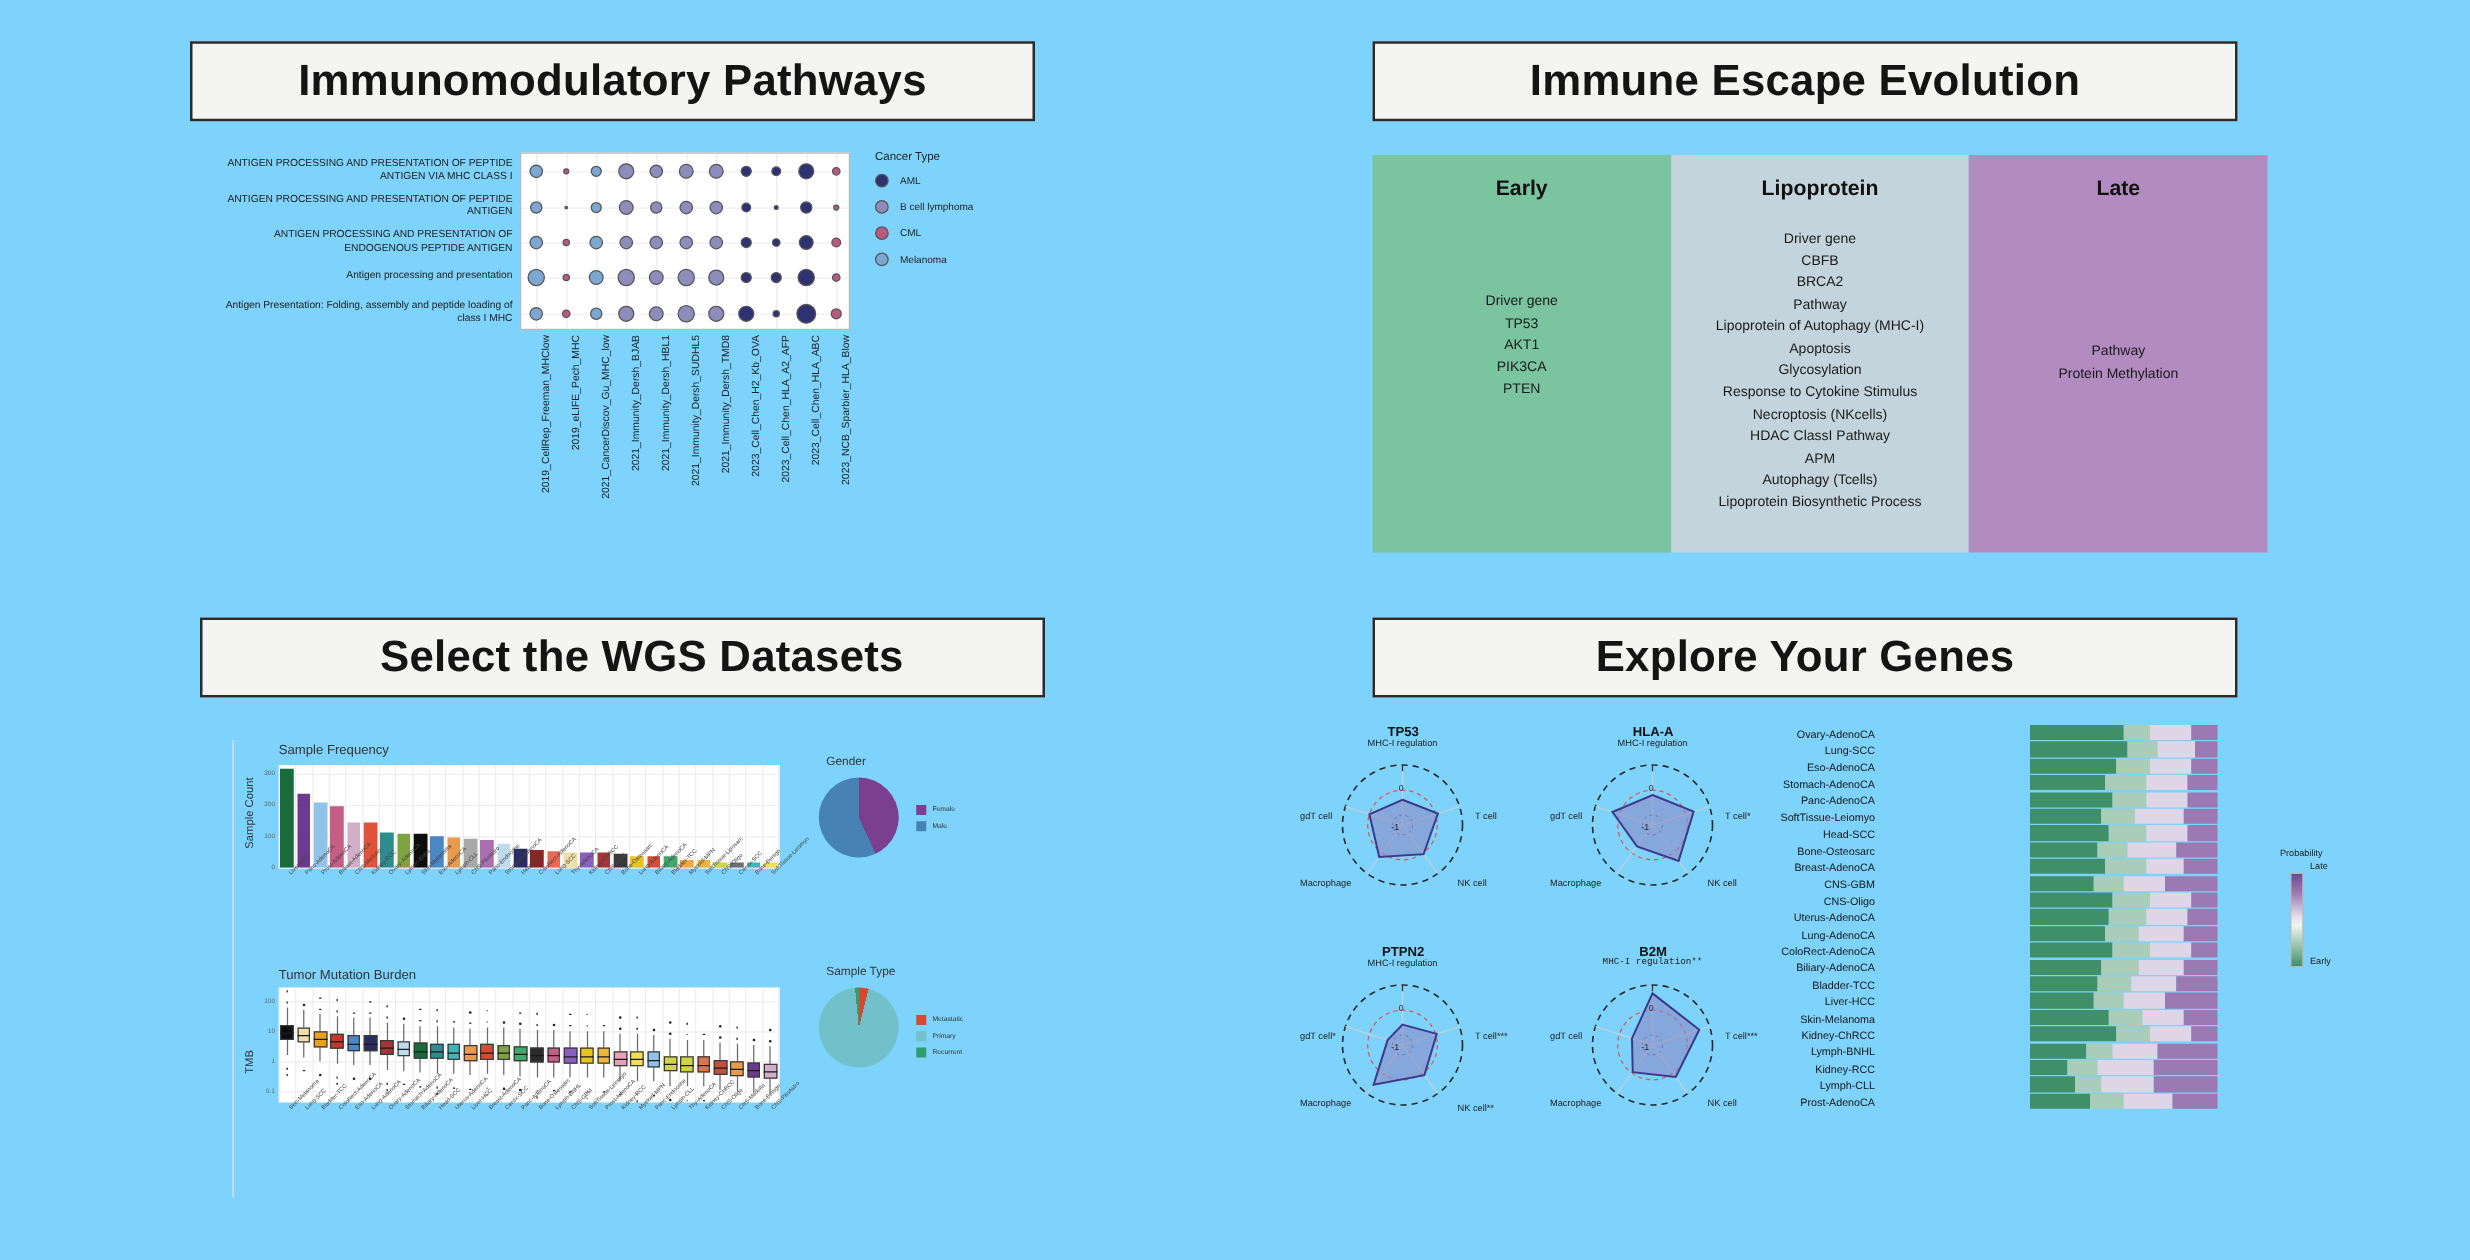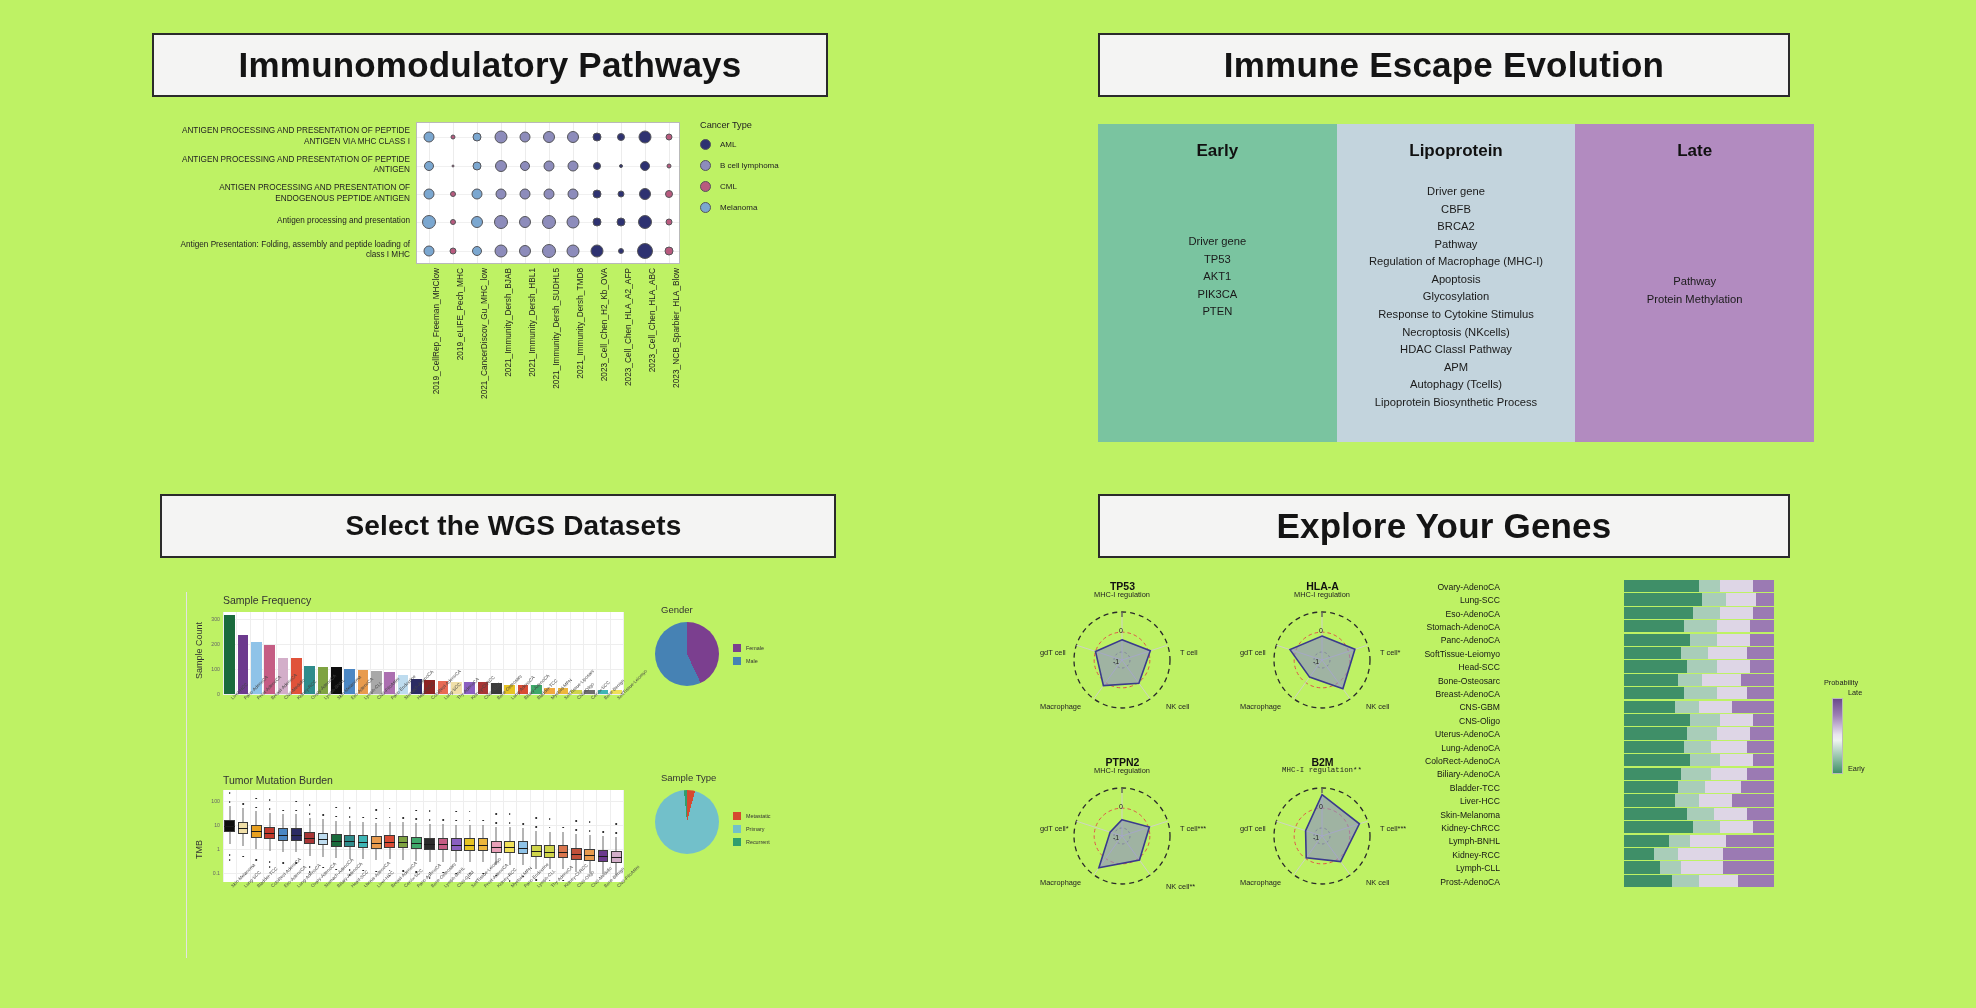--- a/index.html
+++ b/index.html
@@ -3,35 +3,35 @@
 <meta charset="utf-8">
 <style>
   * { box-sizing: border-box; }
   html, body {
     margin: 0; padding: 0;
     width: 1976px; height: 1008px;
     background: #ffffff;
     font-family: "Liberation Sans", sans-serif;
     overflow: hidden;
   }
-  .page { position: relative; width: 1976px; height: 1008px; background:#bef264; }
+  .page { position: relative; width: 1976px; height: 1008px; background:#7dd3fc; }
 
   
   .title-box {
     position: absolute;
     background: #f4f4f3;
     border: 2px solid #2b2b2b;
     display: flex; align-items: center; justify-content: center;
     font-weight: bold;
     letter-spacing: .2px;
     color: #141414;
   }
   #title-immuno { left: 152px; top: 33px; width: 676px; height: 64px; font-size: 35px; }
   #title-escape { left: 1098px; top: 33px; width: 692px; height: 64px; font-size: 35px; }
-  #title-wgs    { left: 160px; top: 494px; width: 676px; height: 64px; font-size: 28px; padding-left: 31px; }
+  #title-wgs    { left: 160px; top: 494px; width: 676px; height: 64px; font-size: 35px; padding-left: 31px; }
   #title-genes  { left: 1098px; top: 494px; width: 692px; height: 64px; font-size: 35px; }
 
   
   #panel-dotplot { position:absolute; left:180px; top:118px; width:700px; height:370px; }
   .dp-rowlabels { position:absolute; left:0; top:0; width:230px; }
   .dp-rowlabel {
     position:absolute; right:0; width:230px;
     text-align:right; font-size:8.2px; line-height:1.28; color:#222;
     transform: translateY(-50%);
   }
@@ -279,21 +279,21 @@
         </div>
       </div>
       <div class="esc-col undetermined">
         <div class="esc-head">Lipoprotein</div>
         <div class="esc-spacer-und"></div>
         <div class="esc-list">
           <div>Driver gene</div>
           <div>CBFB</div>
           <div>BRCA2</div>
           <div>Pathway</div>
-          <div>Regulation of Macrophage (MHC-I)</div>
+          <div>Lipoprotein of Autophagy (MHC-I)</div>
           <div>Apoptosis</div>
           <div>Glycosylation</div>
           <div>Response to Cytokine Stimulus</div>
           <div>Necroptosis (NKcells)</div>
           <div>HDAC ClassI Pathway</div>
           <div>APM</div>
           <div>Autophagy (Tcells)</div>
           <div>Lipoprotein Biosynthetic Process</div>
         </div>
       </div>

